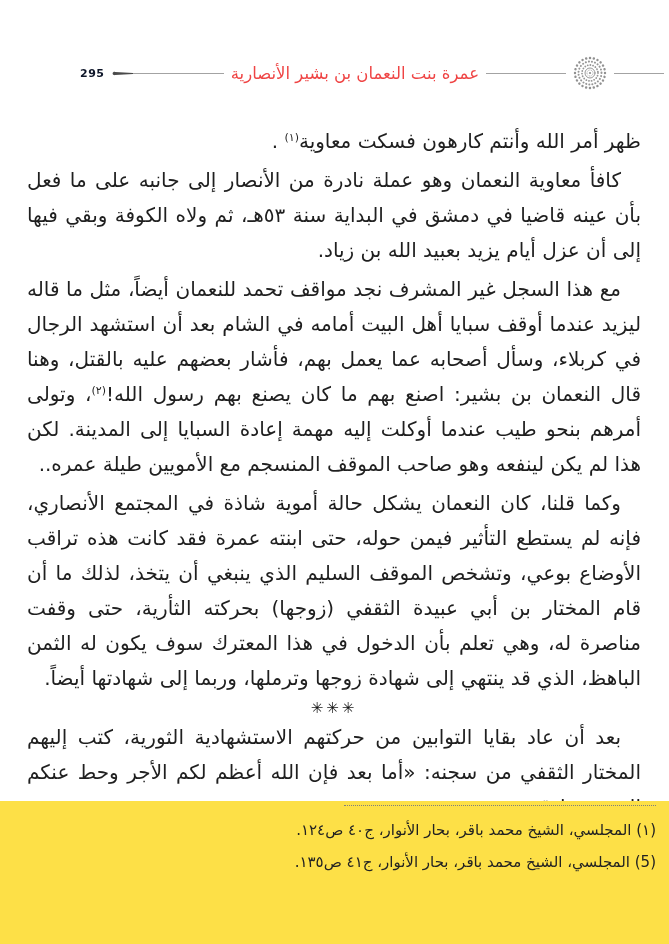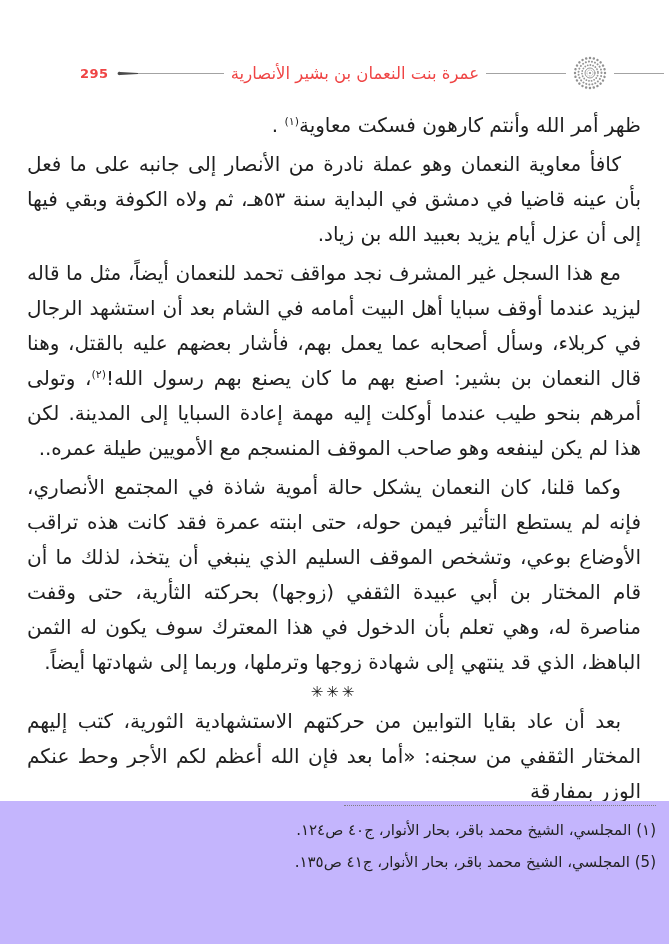--- a/index.html
+++ b/index.html
@@ -28,49 +28,49 @@
   .taper{flex:0 0 auto;display:block;}
   .page-title{
     flex:0 0 auto;
     font-size:16.5px;color:#ef4444;font-weight:500;
     white-space:nowrap;
     letter-spacing:0;
   }
   .pageno{
     flex:0 0 auto;
     direction:ltr;
-    font-size:13px;font-weight:bold;color:#ef4444;
+    font-size:11px;font-weight:bold;color:#0f172a;
     letter-spacing:0.5px;
   }
   .ornament{flex:0 0 auto;display:block;}
 
   
   .content{
-    position:absolute;top:108px;right:28px;left:27px;
+    position:absolute;top:124px;right:28px;left:27px;
     direction:rtl;
     text-align:justify;
     font-size:20px;line-height:35px;color:#1f1f1f;
     z-index:0;
   }
   .content p{margin:0 0 4px 0;}
   .content p.indent{text-indent:20px;}
   sup.fn-ref{
     font-size:11px;line-height:0;vertical-align:7px;
     letter-spacing:0;
   }
   .separator{
     text-align:center;text-indent:0;
     font-size:15px;line-height:16px;letter-spacing:3px;color:#151515;
     margin:18px 0 16px 0;
   }
 
   
   .footnote-area{
     position:absolute;top:801px;left:0;right:0;bottom:0;
-    background:#c4b5fd;
+    background:#fde047;
     direction:rtl;
     z-index:2;
   }
   .footnotes{
     margin:4px 13px 0 0;
     width:312px;
     border-top:1px dotted #7f7f7f;
     padding-top:8px;
   }
   .footnote{

